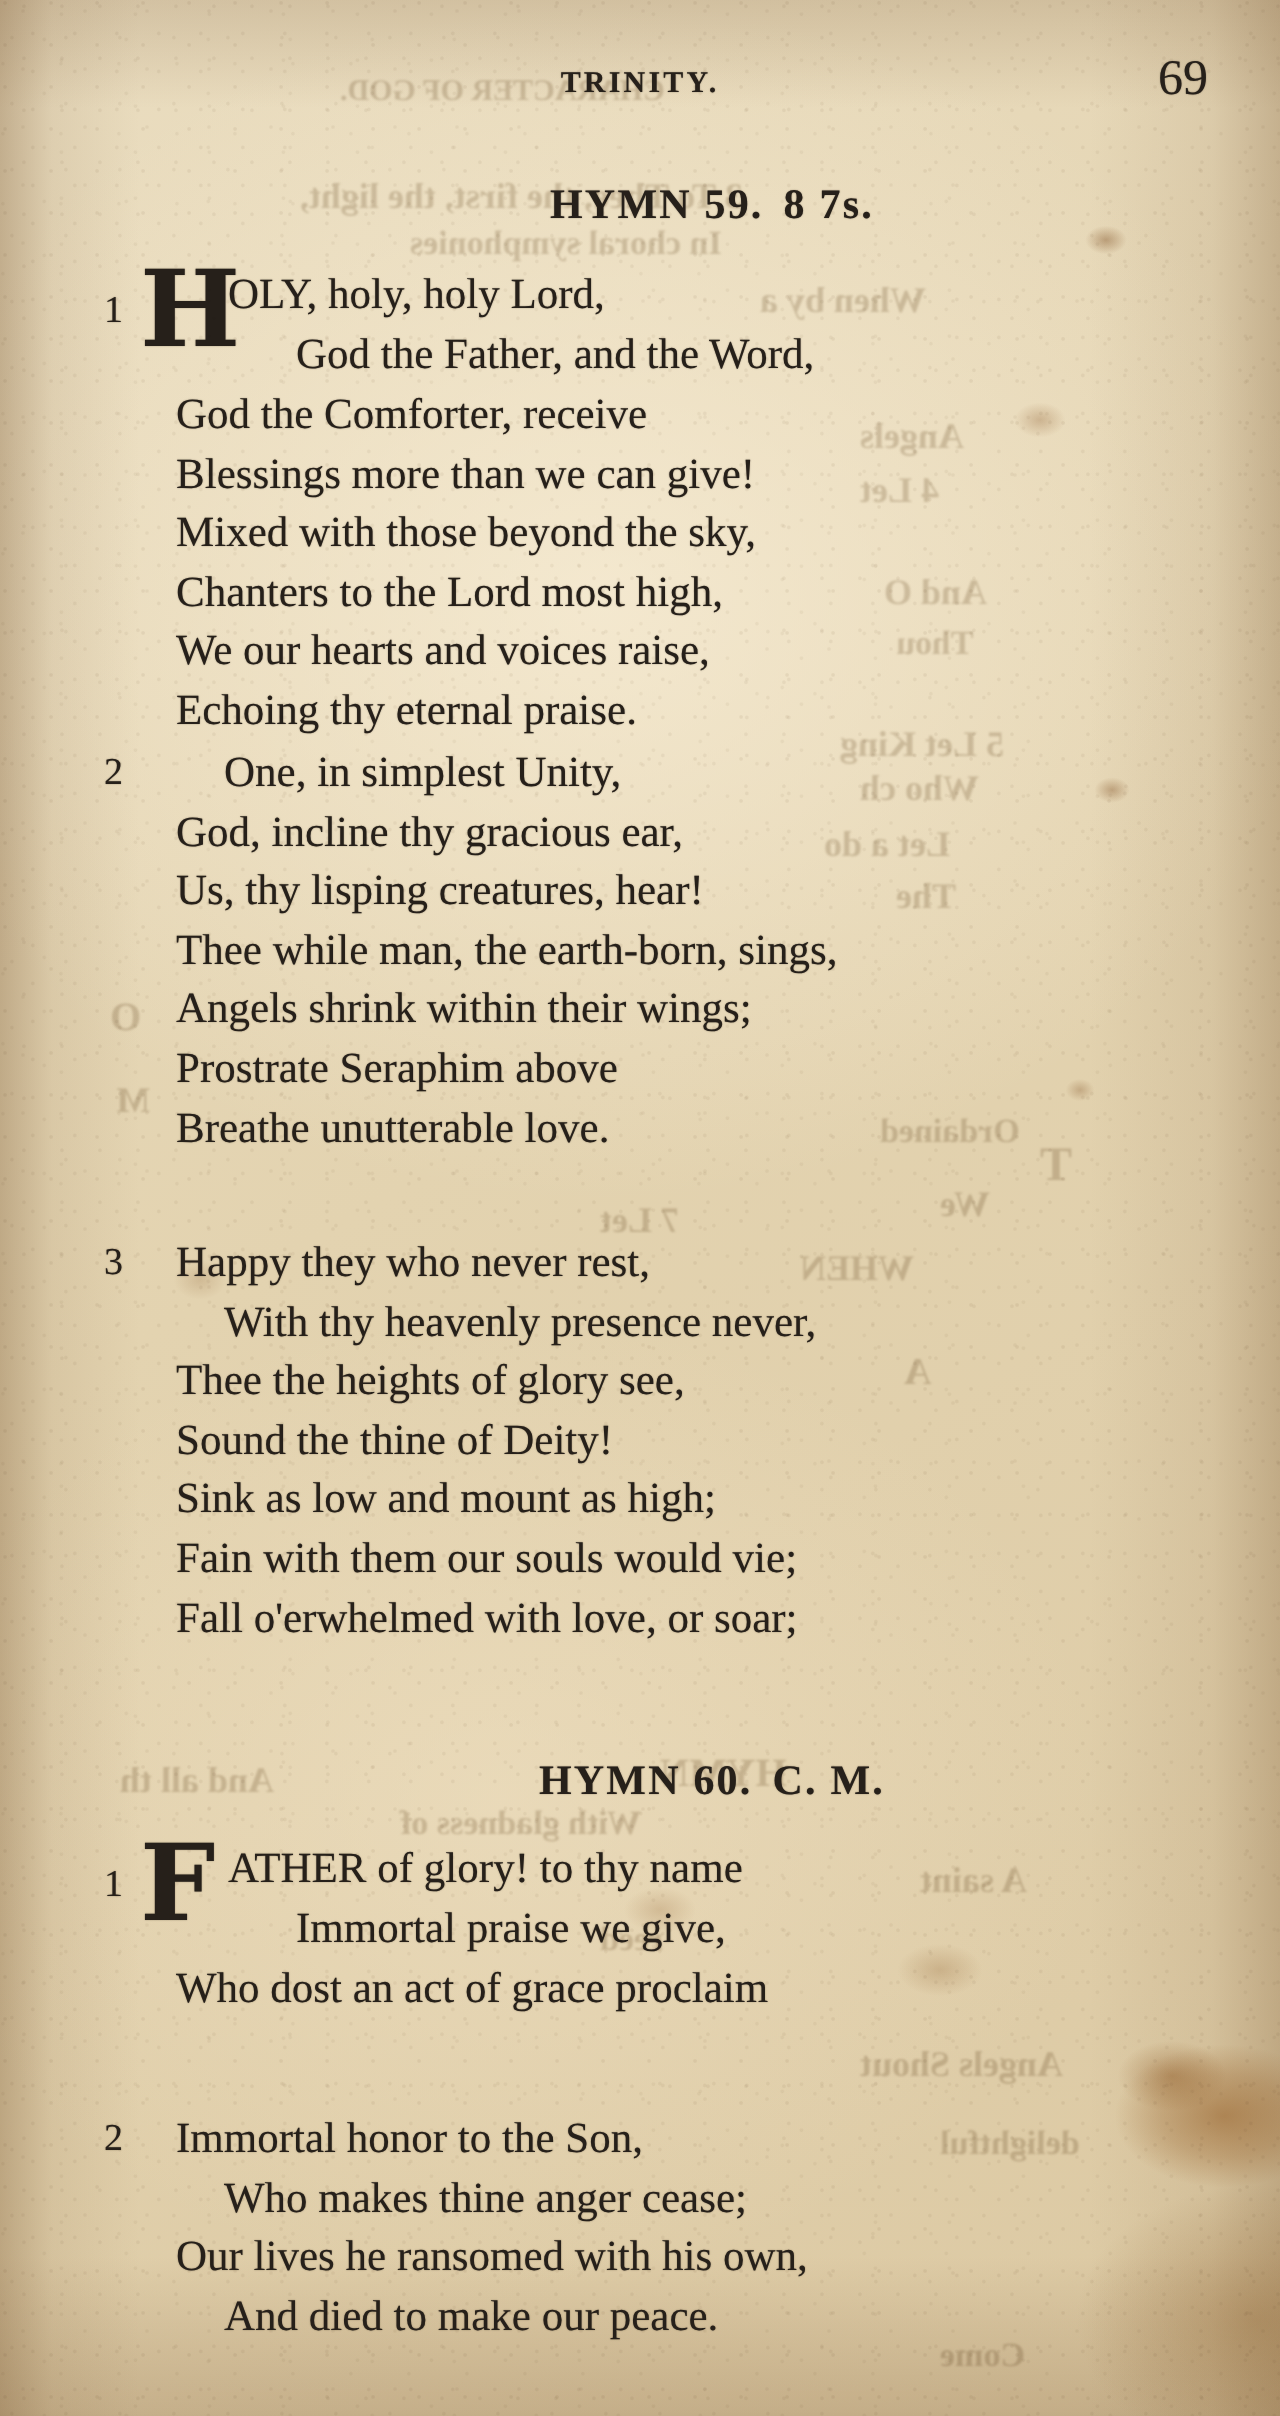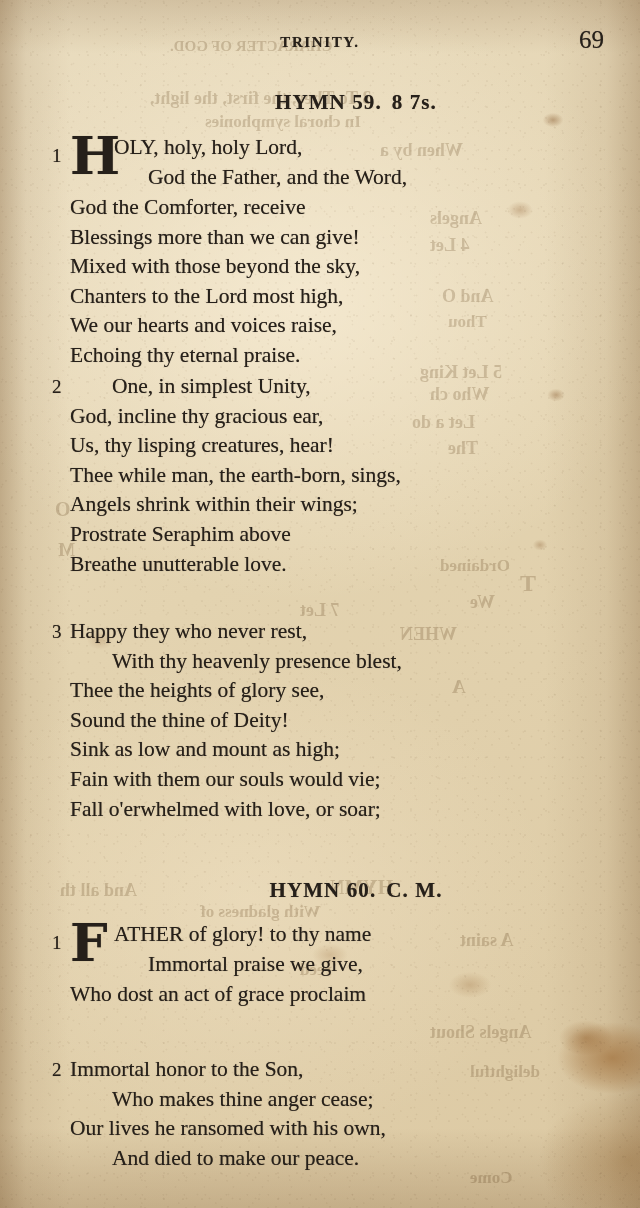--- a/index.html
+++ b/index.html
@@ -106,21 +106,21 @@
     letter-spacing: 1.1px;
     margin-bottom: 2px;
   }
   .hymn-heading .meter { margin-left: 10px; }
 
   .stanza { position: relative; }
   .line {
     font-size: 21.5px;
     line-height: 29.6px;
     white-space: pre;
-    padding-left: 70px;
+    padding-left: 88px;
   }
   .line.ind { padding-left: 112px; }
 
   .stanza-num {
     position: absolute;
     left: 52px;
     font-size: 19px;
     line-height: 29.6px;
   }
 
@@ -210,21 +210,21 @@
         <div class="line ink">God, incline thy gracious ear,</div>
         <div class="line ink">Us, thy lisping creatures, hear!</div>
         <div class="line ink">Thee while man, the earth-born, sings,</div>
         <div class="line ink">Angels shrink within their wings;</div>
         <div class="line ink">Prostrate Seraphim above</div>
         <div class="line ink">Breathe unutterable love.</div>
       </div>
       <div class="stanza" style="position: absolute; left: 0px; width: 640px; top: 617px;">
         <div class="stanza-num ink" style="top: 0px;">3</div>
         <div class="line ink">Happy they who never rest,</div>
-        <div class="line ink ind">With thy heavenly presence blest,</div>
+        <div class="line ink ind">With thy heavenly presence never,</div>
         <div class="line ink">Thee the heights of glory see,</div>
         <div class="line ink">Sound the thine of Deity!</div>
         <div class="line ink">Sink as low and mount as high;</div>
         <div class="line ink">Fain with them our souls would vie;</div>
         <div class="line ink">Fall o'erwhelmed with love, or soar;</div>
       </div>
       <div class="hymn" style="top: 878px;">
         <div class="hymn-heading ink"><span>HYMN 60.</span><span class="meter">C. M.</span></div>
       </div>
       <div class="stanza" style="position: absolute; left: 0px; width: 640px; top: 920px;">

